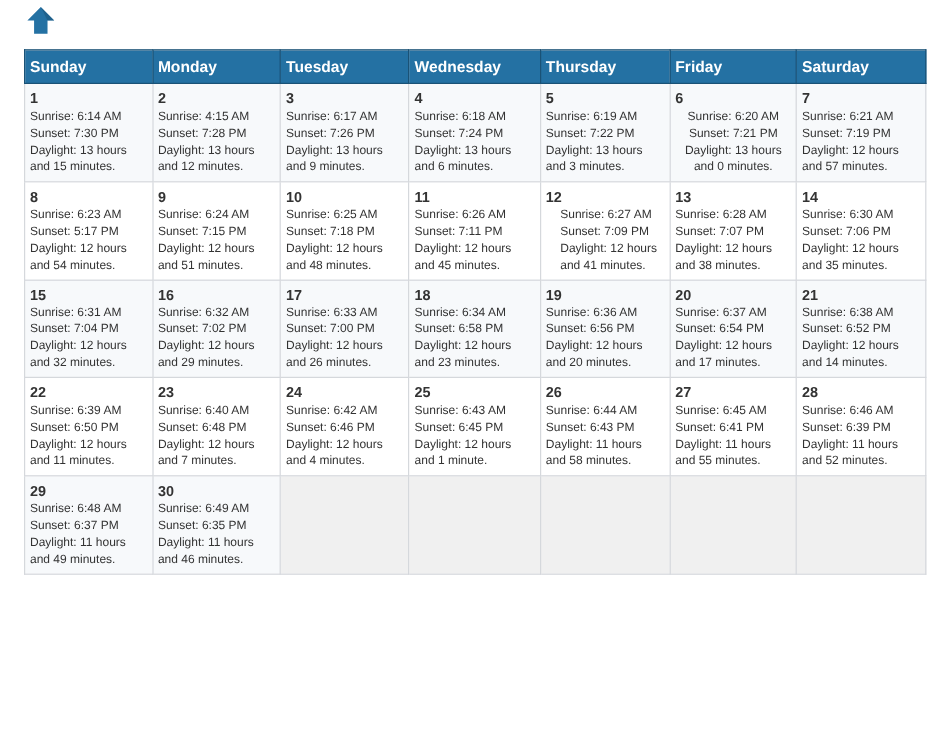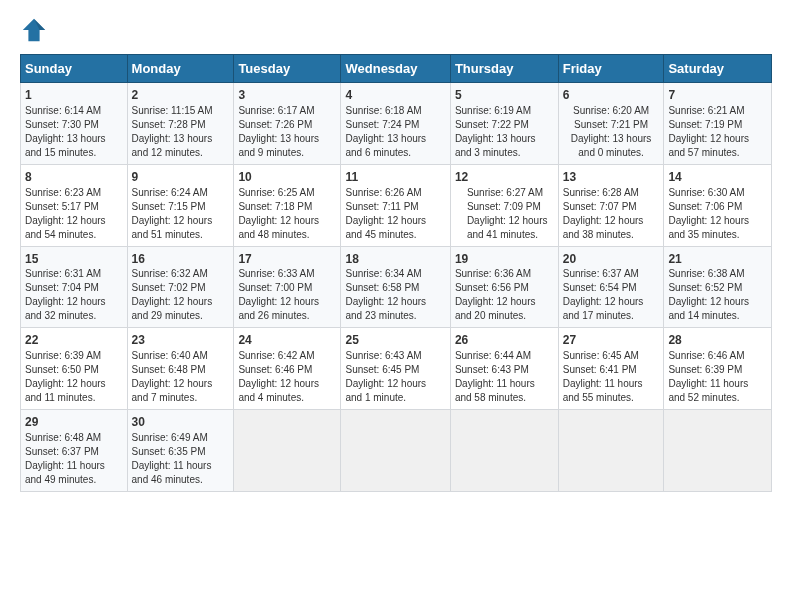--- a/index.html
+++ b/index.html
@@ -5,21 +5,21 @@
     * { margin: 0; padding: 0; box-sizing: border-box; }
     body {
       font-family: Arial, sans-serif;
       background: #fff;
       width: 792px;
       height: 612px;
       overflow: hidden;
     }
     .page {
       width: 792px;
-      padding: 16px 20px 10px 20px;
+      padding: 3px 20px 10px 20px;
     }
     .header {
       display: flex;
       justify-content: space-between;
       align-items: flex-start;
       margin-bottom: 10px;
     }
     .logo {
       display: flex;
       align-items: center;
@@ -136,21 +136,21 @@
     <tr>
           <td>
             <span class="day-num">1</span>
             <div class="day-info" style="white-space: pre-line;">Sunrise: 6:14 AM
 Sunset: 7:30 PM
 Daylight: 13 hours
 and 15 minutes.</div>
           </td>
           <td>
             <span class="day-num">2</span>
-            <div class="day-info" style="white-space: pre-line;">Sunrise: 11:15 AM
+            <div class="day-info" style="white-space: pre-line;">Sunrise: 4:15 AM
 Sunset: 7:28 PM
 Daylight: 13 hours
 and 12 minutes.</div>
           </td>
           <td>
             <span class="day-num">3</span>
             <div class="day-info" style="white-space: pre-line;">Sunrise: 6:17 AM
 Sunset: 7:26 PM
 Daylight: 13 hours
 and 9 minutes.</div>

